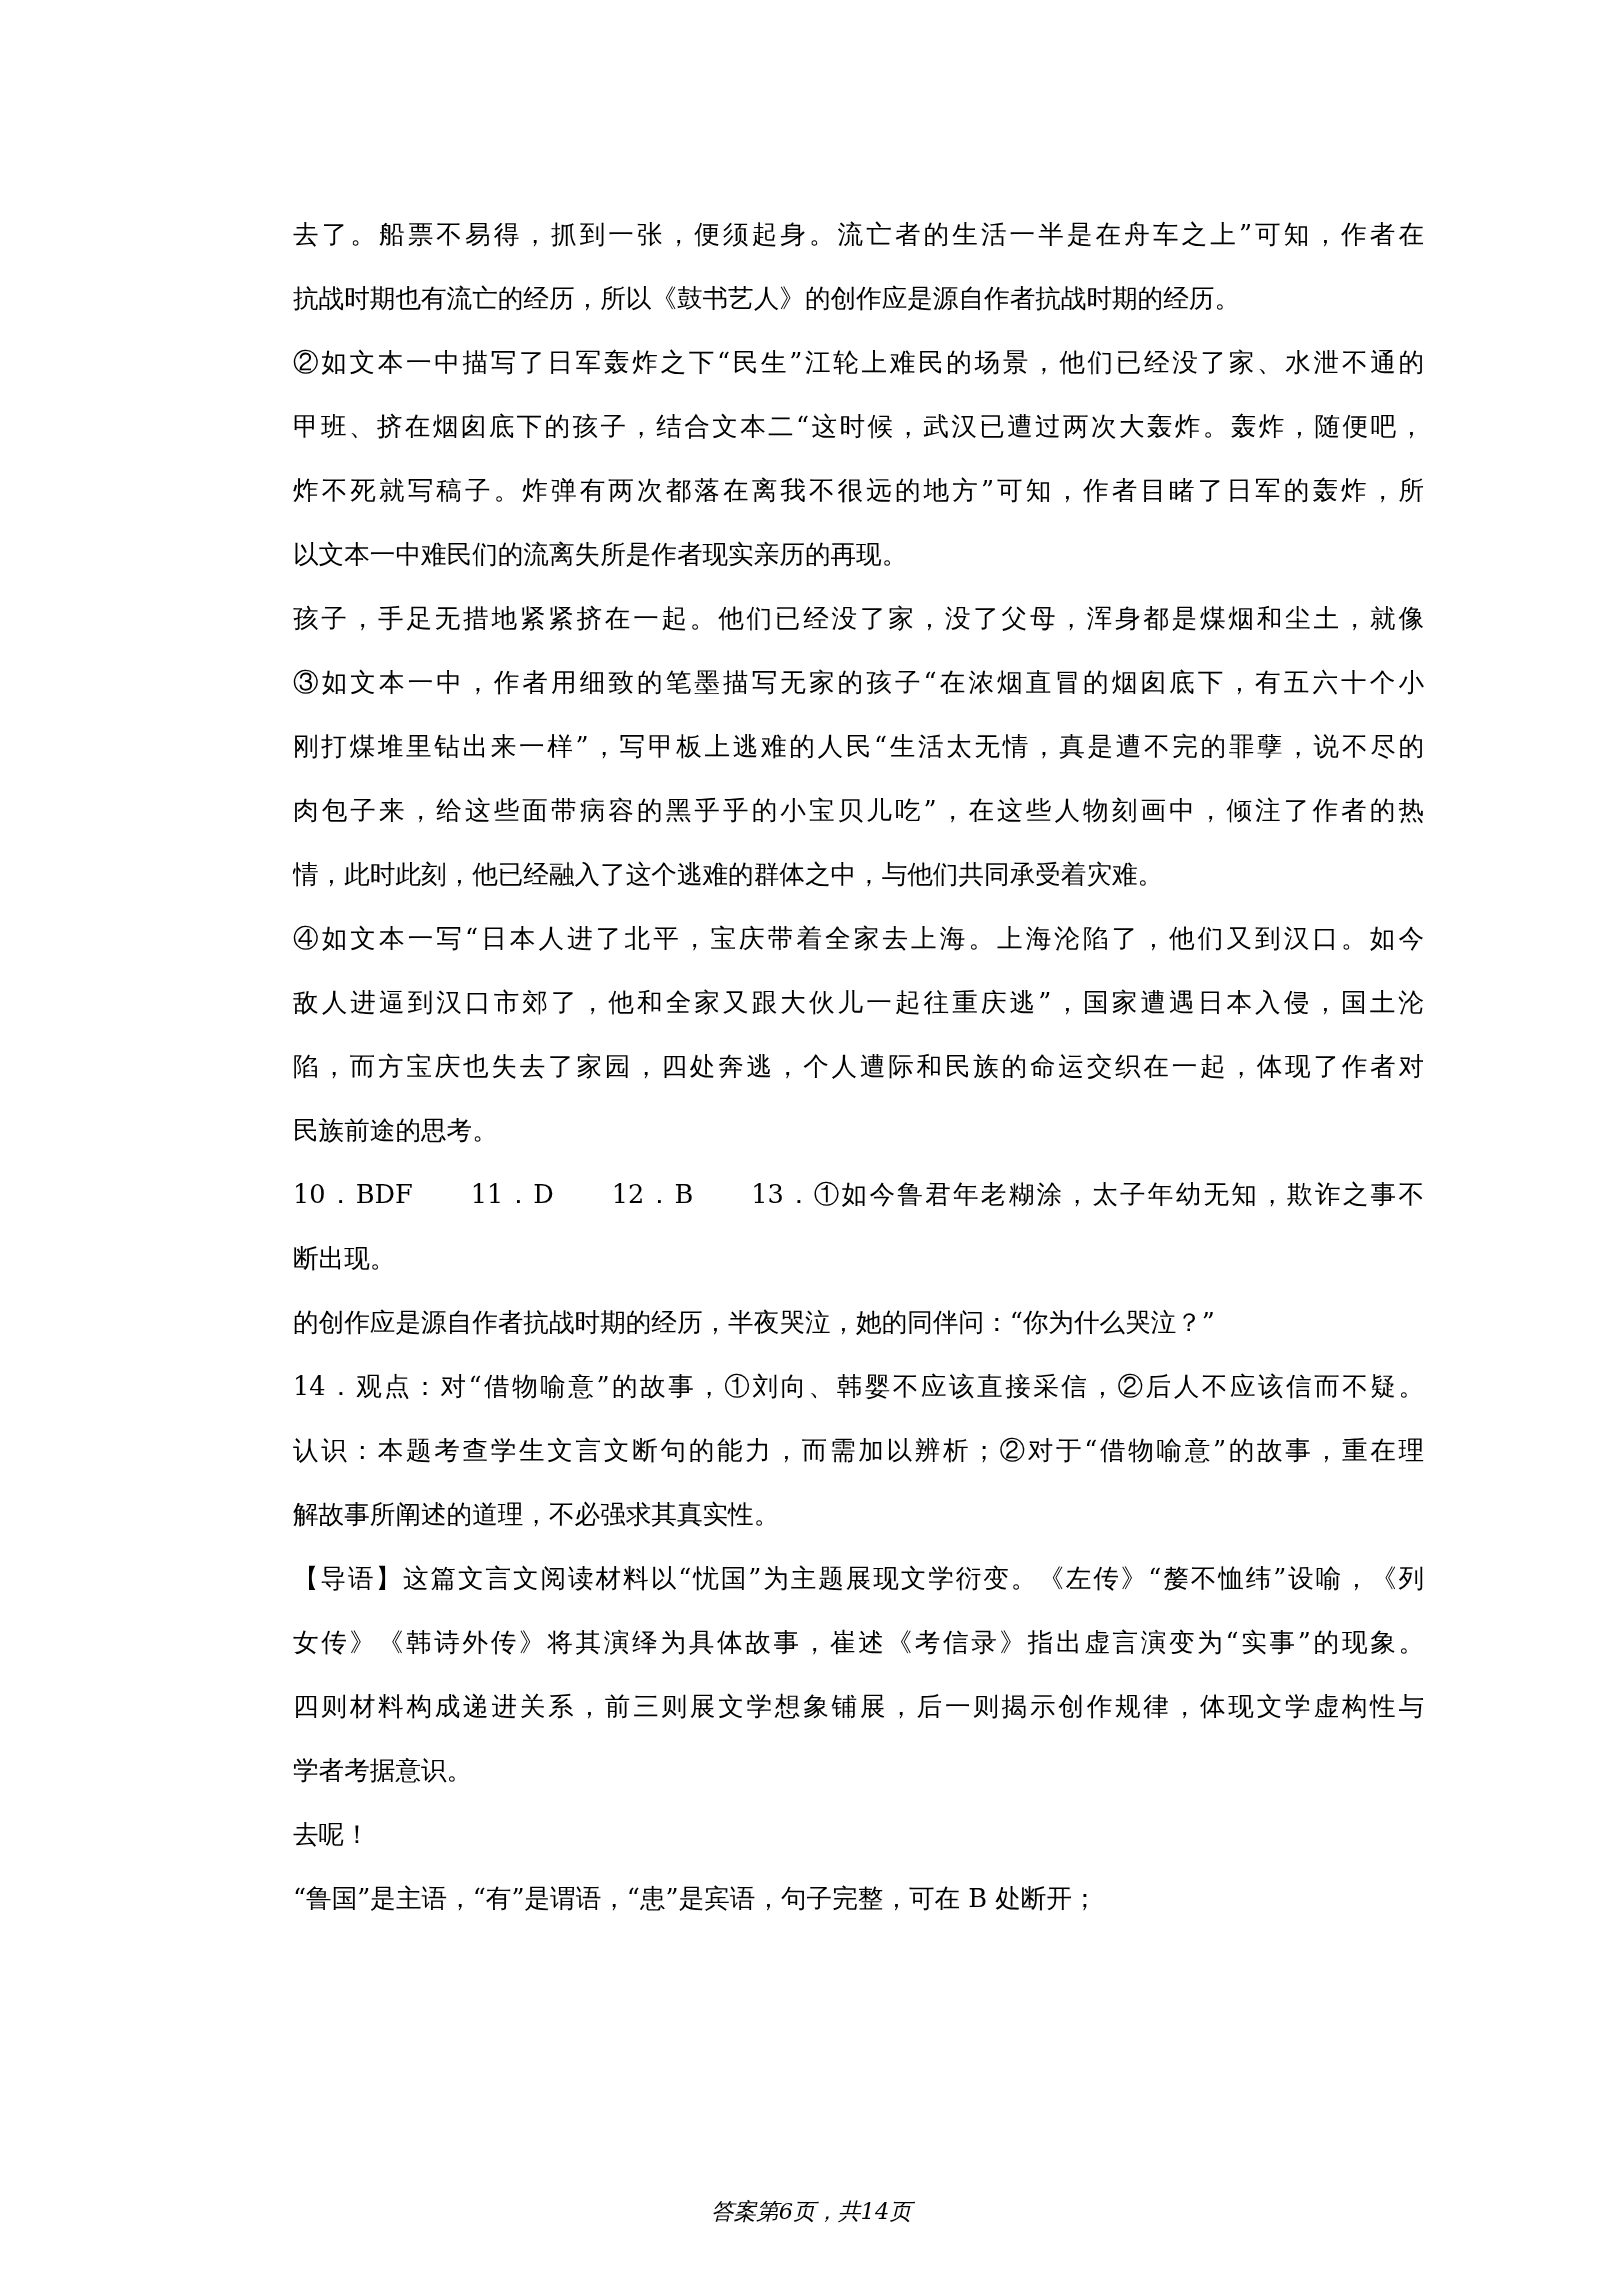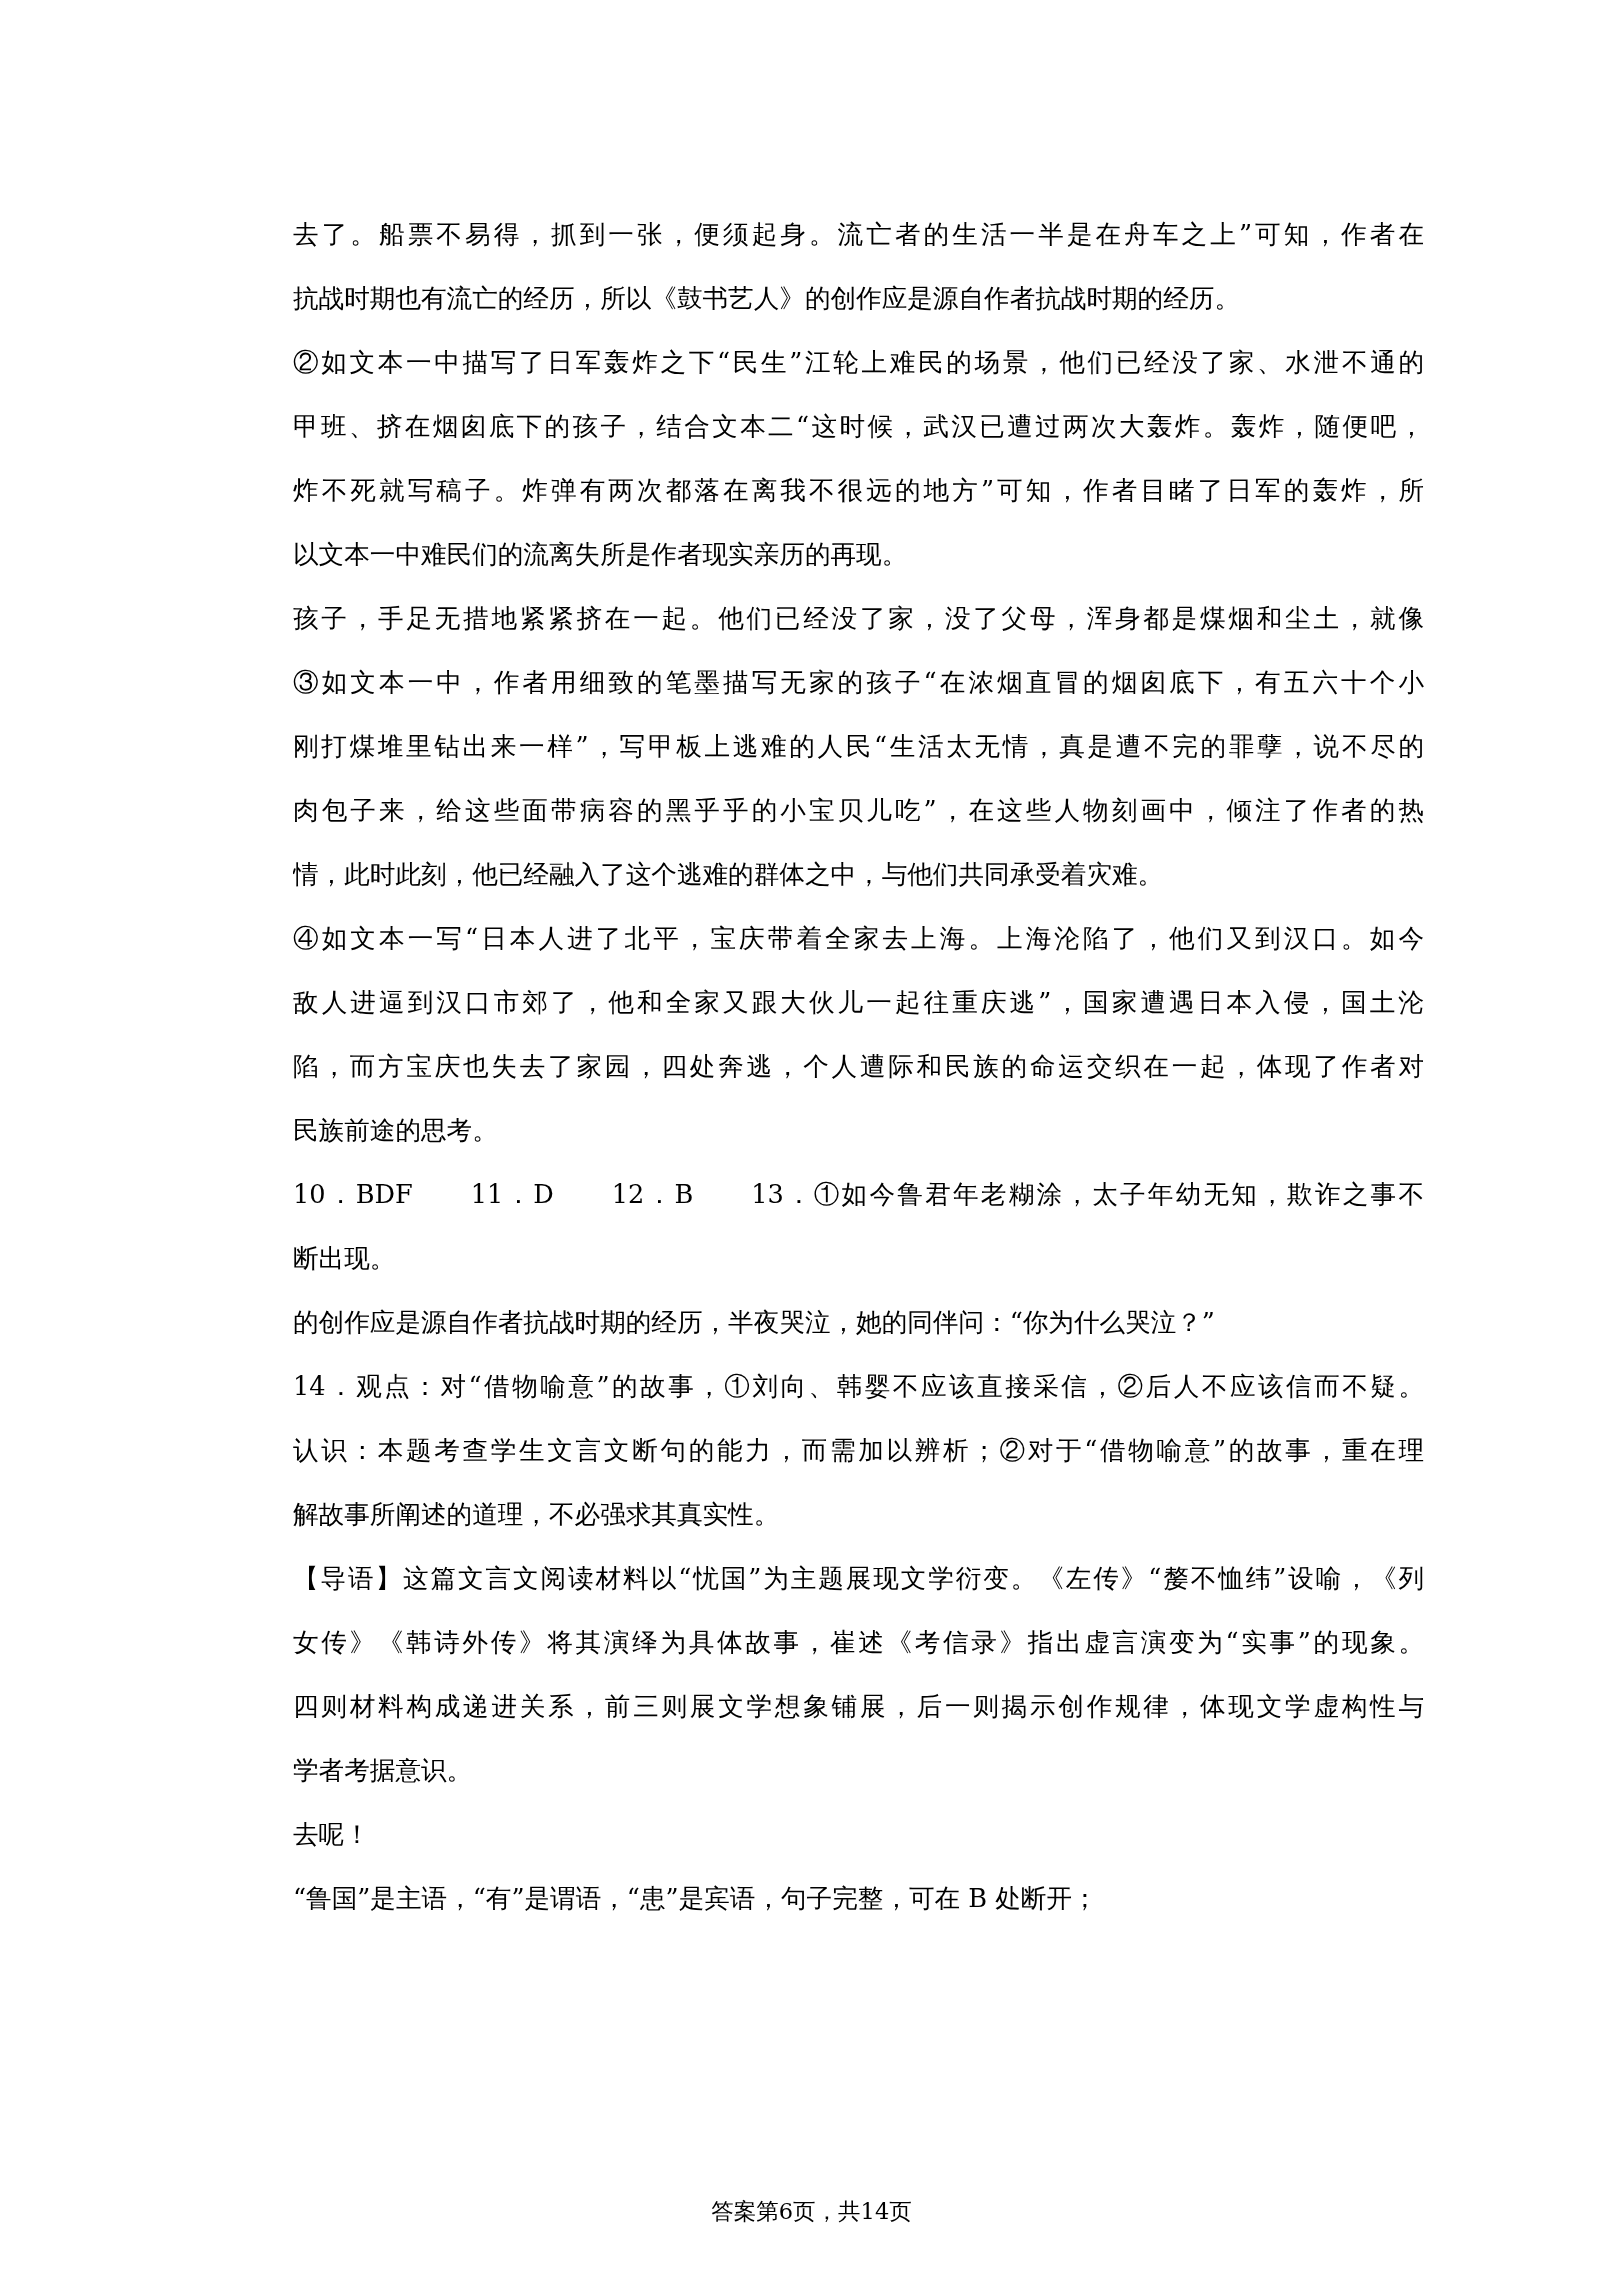--- a/index.html
+++ b/index.html
@@ -35,20 +35,21 @@
     text-align-last: left;
   }
   .footer {
     position: absolute;
     top: 2196px;
     left: 0;
     width: 100%;
     text-align: center;
     font-size: 22.5px;
     line-height: 31px;
+    font-style: italic;
   }
 </style>
 </head>
 <body>
 
 <main class="content" id="text-lines">
     <div class="line">去了。船票不易得，抓到一张，便须起身。流亡者的生活一半是在舟车之上”可知，作者在</div>
     <div class="line e">抗战时期也有流亡的经历，所以《鼓书艺人》的创作应是源自作者抗战时期的经历。</div>
     <div class="line">②如文本一中描写了日军轰炸之下“民生”江轮上难民的场景，他们已经没了家、水泄不通的</div>
     <div class="line">甲班、挤在烟囱底下的孩子，结合文本二“这时候，武汉已遭过两次大轰炸。轰炸，随便吧，</div>

